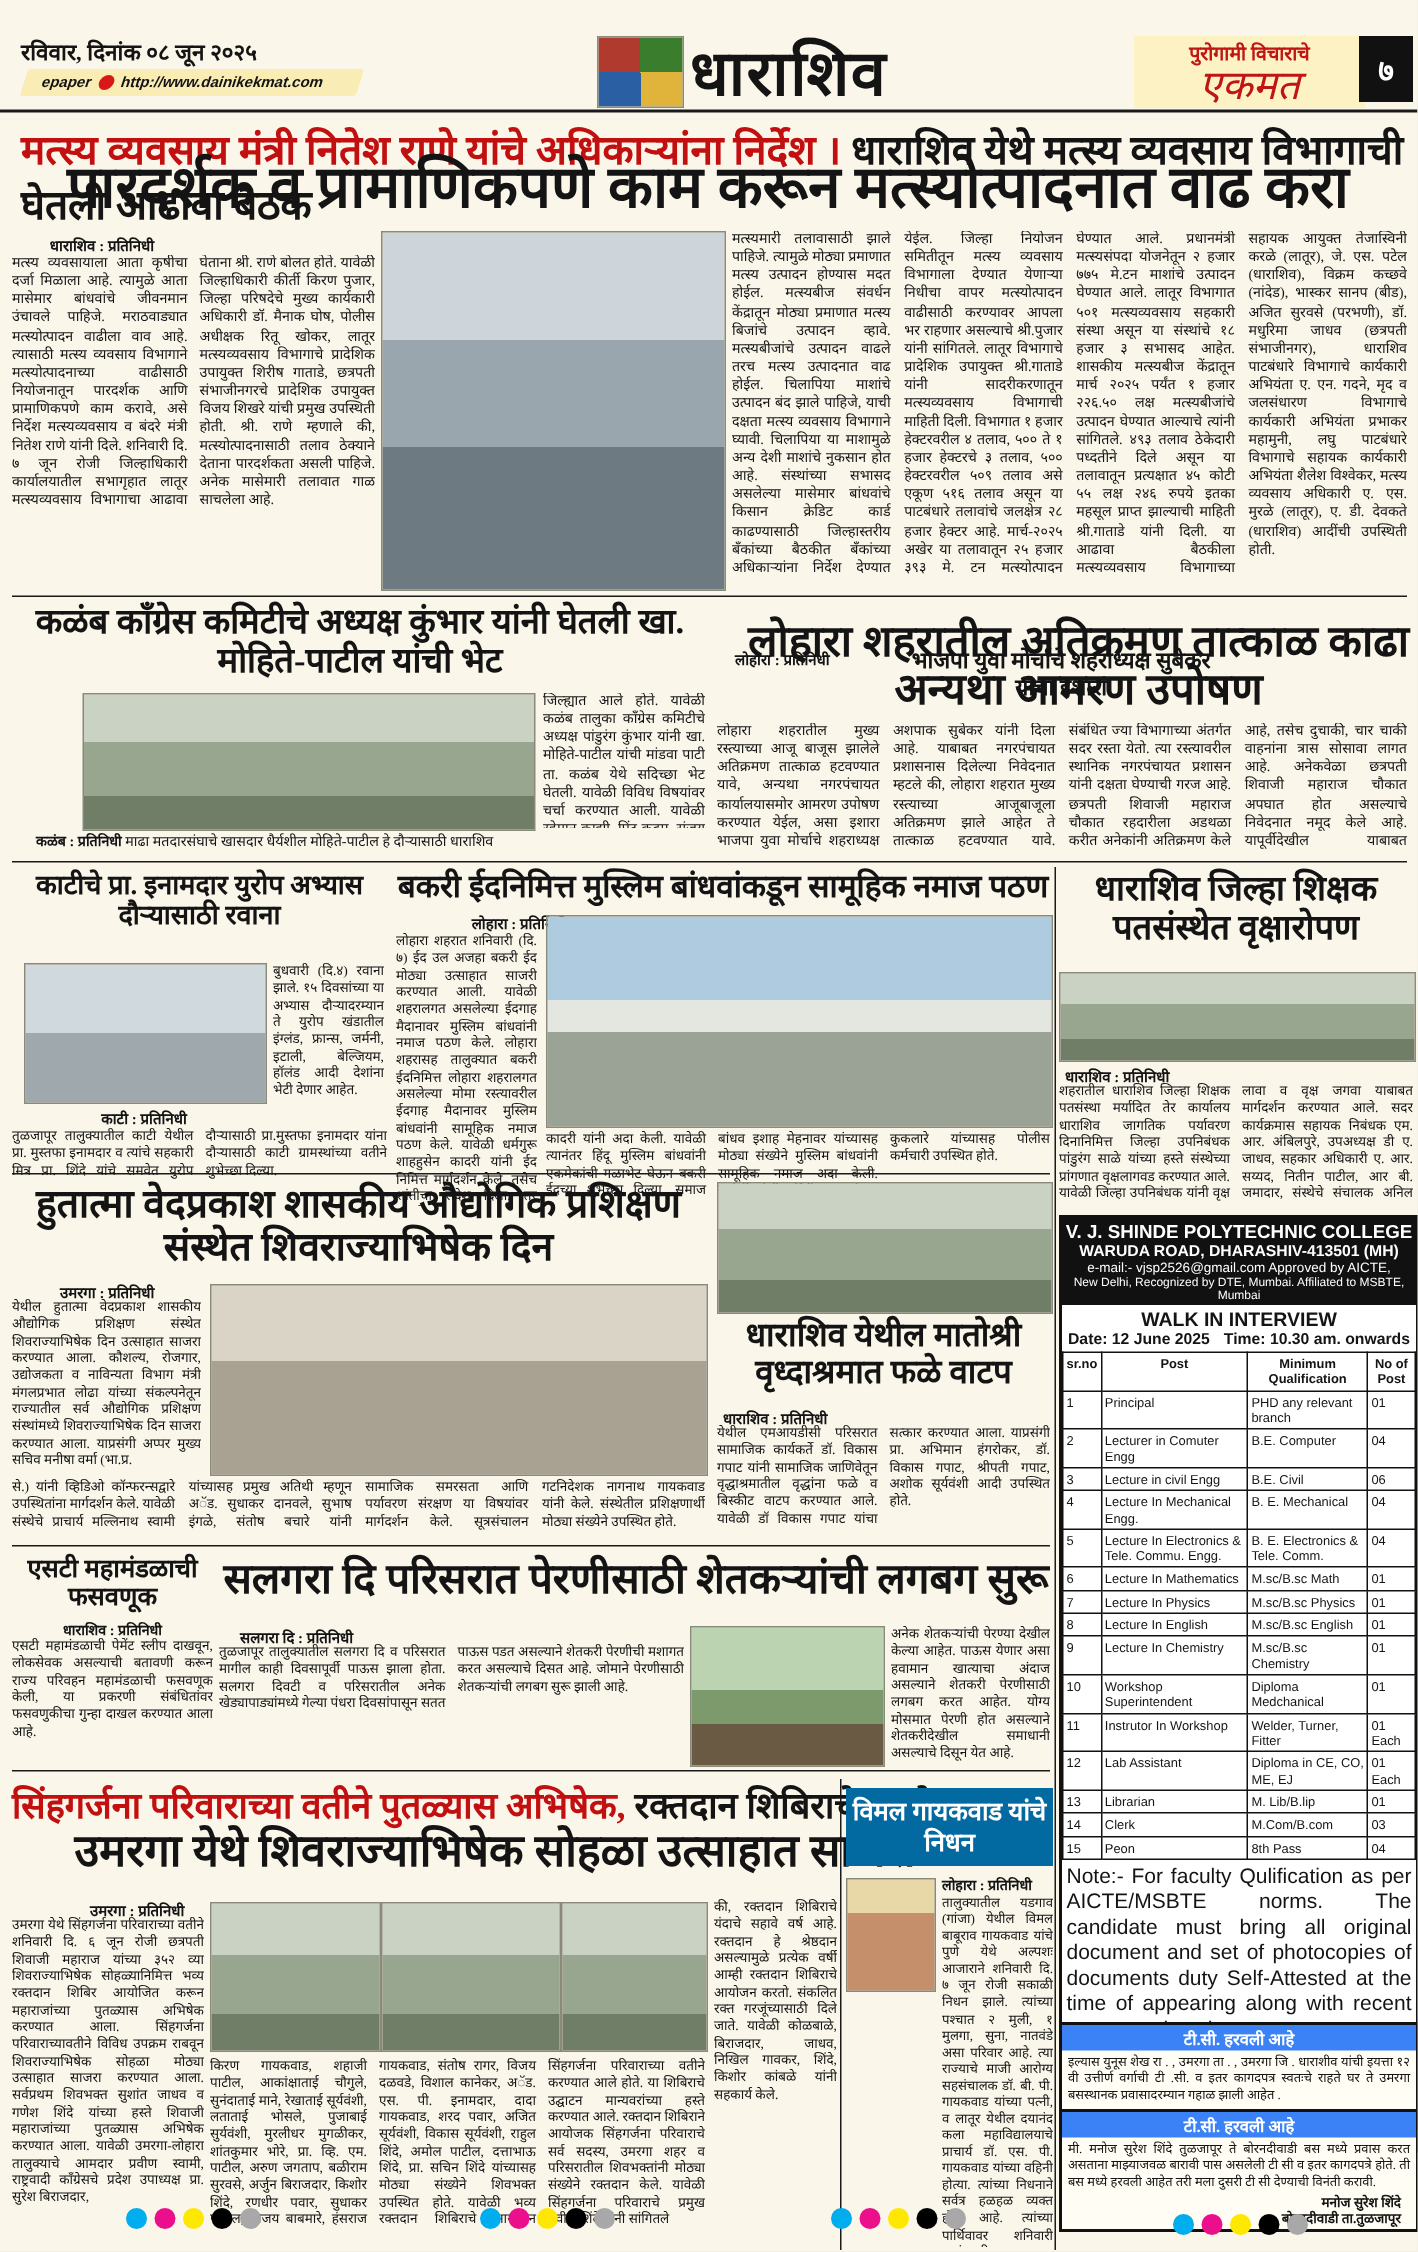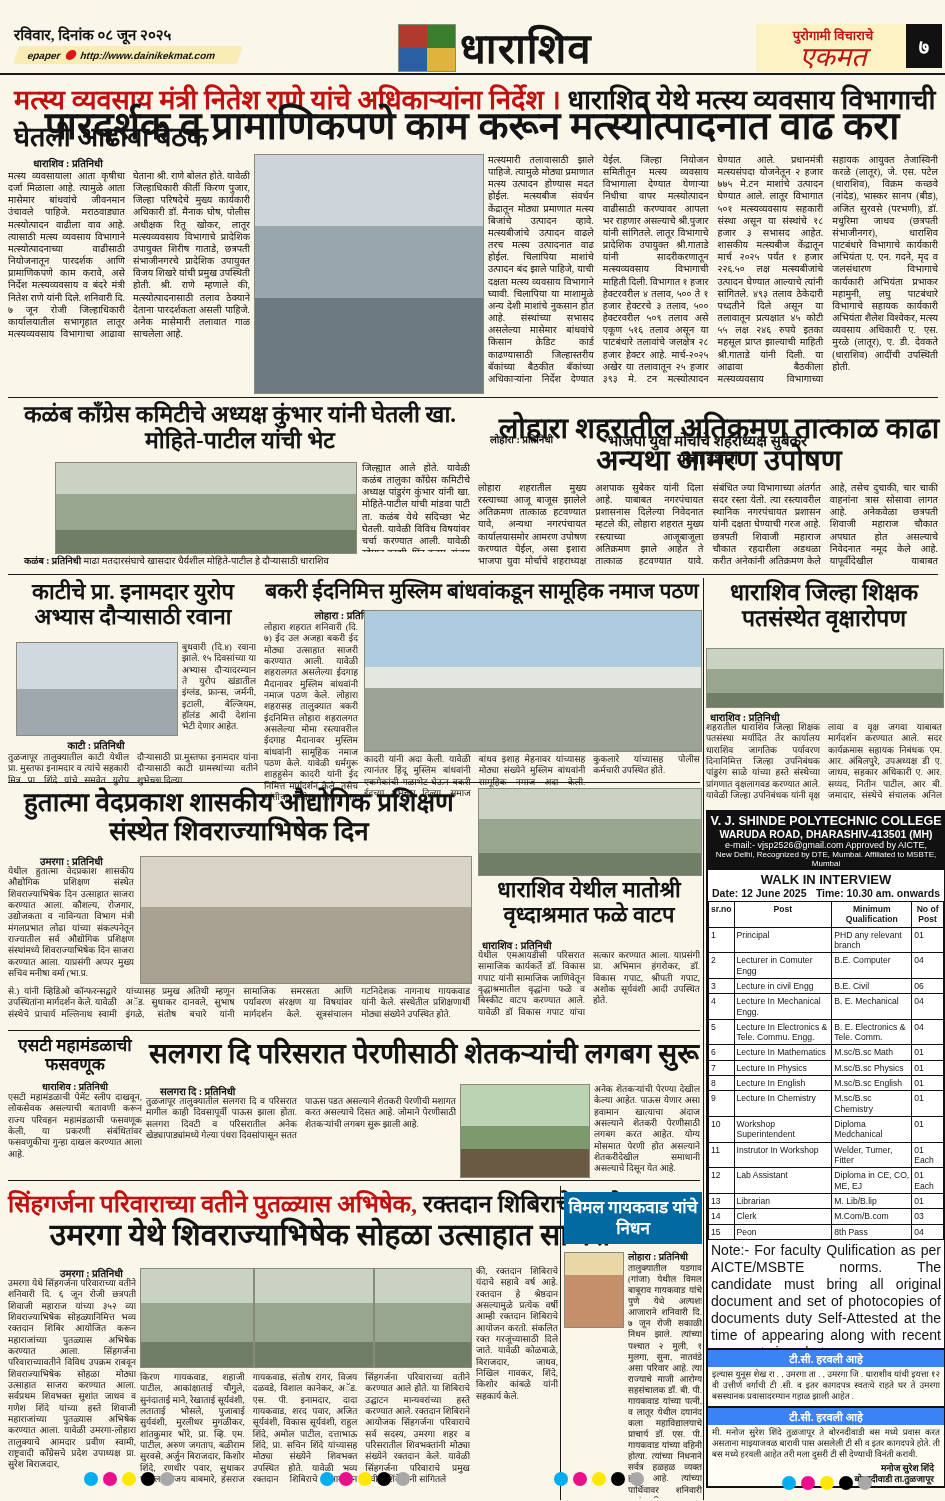--- a/index.html
+++ b/index.html
@@ -117,21 +117,21 @@
     <b>कळंब : प्रतिनिधी</b><span> माढा मतदारसंघाचे खासदार धैर्यशील मोहिते-पाटील हे दौऱ्यासाठी धाराशिव</span>
   </div>
   <div class="abs body-txt" style="left:362px;top:462px;width:108px;height:90px;">जिल्ह्यात आले होते. यावेळी कळंब तालुका काँग्रेस कमिटीचे अध्यक्ष पांडुरंग कुंभार यांनी खा. मोहिते-पाटील यांची मांडवा पाटी ता. कळंब येथे सदिच्छा भेट घेतली. यावेळी विविध विषयांवर चर्चा करण्यात आली. यावेळी रहेमान काझी, पिंटू कदम, संजय बांदर आदी उपस्थित होते.</div>
 
   <h2 class="abs h2" style="left:476px;top:400px;width:462px;height:28px;margin:12px;font-size:29px;">लोहारा शहरातील अतिक्रमण तात्काळ काढा अन्यथा आमरण उपोषण</h2>
   <div class="abs byline" style="left:490px;top:432px;width:110px;">लोहारा : प्रतिनिधी</div>
   <div class="abs subhead-box" style="left:600px;top:432px;width:215px;height:46px;">भाजपा युवा मोर्चाचे शहराध्यक्ष सुबेकर यांचा इशारा</div>
   <div class="abs body-txt cols4" style="left:478px;top:482px;width:460px;height:88px;">लोहारा शहरातील मुख्य रस्त्याच्या आजू बाजूस झालेले अतिक्रमण तात्काळ हटवण्यात यावे, अन्यथा नगरपंचायत कार्यालयासमोर आमरण उपोषण करण्यात येईल, असा इशारा भाजपा युवा मोर्चाचे शहराध्यक्ष अशपाक सुबेकर यांनी दिला आहे. याबाबत नगरपंचायत प्रशासनास दिलेल्या निवेदनात म्हटले की, लोहारा शहरात मुख्य रस्त्याच्या आजूबाजूला अतिक्रमण झाले आहेत ते तात्काळ हटवण्यात यावे. संबंधित ज्या विभागाच्या अंतर्गत सदर रस्ता येतो. त्या रस्त्यावरील स्थानिक नगरपंचायत प्रशासन यांनी दक्षता घेण्याची गरज आहे. छत्रपती शिवाजी महाराज चौकात रहदारीला अडथळा करीत अनेकांनी अतिक्रमण केले आहे, तसेच दुचाकी, चार चाकी वाहनांना त्रास सोसावा लागत आहे. अनेकवेळा छत्रपती शिवाजी महाराज चौकात अपघात होत असल्याचे निवेदनात नमूद केले आहे. यापूर्वीदेखील याबाबत कार्यालयाशी पत्र व्यवहार केला असून काही कार्यवाही केली नाही. लोहारा शहरातील आठवडी बाजार हा शुक्रवारी भरतो हा बाजार छत्रपती शिवाजी महाराज चौकातून जुने गावात जाणारा रस्ता वाहिकाणी गर्दी अधिक असते. छत्रपती शिवाजी महाराज चौकात पूर्णपणे रस्ता दुचाकीस्वार लावून रहदारीला अडथळा करतात. चौकात कोणत्याही छोट्या मोठ्या गाड्या ये जा करण्याकरिता खूप त्रास सहन करावा लागत आहे. छत्रपती शिवाजी महाराज चौक व डॉ बाबासाहेब आंबेडकर चौकातील अतिक्रमण तात्काळ हटवण्यात यावे, तसेच १० जून २०२५ पर्यंत अतिक्रमण तात्काळ हटवावे अन्यथा ११ जून २०२५ रोजी आपल्या कार्यालयासमोर आमरण उपोषण करण्यात येईल, असा इशारा दिला आहे. निवेदनावर भाजपा युवा मोर्चा शहराध्यक्ष अशपाक सुबेकर यांची स्वाक्षरी आहे.</div>
   <div class="hline" style="left:8px;top:574px;width:930px;height:1px;"></div>
 
-  <h2 class="abs h2" style="left:8px;top:580px;width:250px;height:58px;margin:0;font-size:22px;">काटीचे प्रा. इनामदार युरोप अभ्यास दौऱ्यासाठी रवाना</h2>
+  <h2 class="abs h2" style="left:8px;top:580px;width:250px;height:58px;margin:0;font-size:18px;">काटीचे प्रा. इनामदार युरोप अभ्यास दौऱ्यासाठी रवाना</h2>
   <div class="abs photo ph-airport" style="left:16px;top:642px;width:160px;height:92px;"></div>
   <div class="abs small-txt" style="left:182px;top:642px;width:74px;height:150px;">बुधवारी (दि.४) रवाना झाले. १५ दिवसांच्या या अभ्यास दौऱ्यादरम्यान ते युरोप खंडातील इंग्लंड, फ्रान्स, जर्मनी, इटाली, बेल्जियम, हॉलंड आदी देशांना भेटी देणार आहेत.</div>
   <div class="abs byline" style="left:16px;top:738px;width:160px;text-align:center;">काटी : प्रतिनिधी</div>
   <div class="abs small-txt cols2" style="left:8px;top:752px;width:250px;height:54px;">तुळजापूर तालुक्यातील काटी येथील प्रा. मुस्तफा इनामदार व त्यांचे सहकारी मित्र प्रा. शिंदे यांचे समवेत युरोप दौऱ्यासाठी प्रा.मुस्तफा इनामदार यांना दौऱ्यासाठी काटी ग्रामस्थांच्या वतीने शुभेच्छा दिल्या.</div>
 
   <h2 class="abs h2" style="left:264px;top:580px;width:436px;height:26px;margin:0;font-size:21px;">बकरी ईदनिमित्त मुस्लिम बांधवांकडून सामूहिक नमाज पठण</h2>
   <div class="abs byline" style="left:286px;top:608px;width:120px;text-align:center;">लोहारा : प्रतिनिधी</div>
   <div class="abs small-txt" style="left:264px;top:622px;width:94px;height:182px;">लोहारा शहरात शनिवारी (दि. ७) ईद उल अजहा बकरी ईद मोठ्या उत्साहात साजरी करण्यात आली. यावेळी शहरालगत असलेल्या ईदगाह मैदानावर मुस्लिम बांधवांनी नमाज पठण केले. लोहारा शहरासह तालुक्यात बकरी ईदनिमित्त लोहारा शहरालगत असलेल्या मोमा रस्त्यावरील ईदगाह मैदानावर मुस्लिम बांधवांनी सामूहिक नमाज पठण केले. यावेळी धर्मगुरू शाहहुसेन कादरी यांनी ईद निमित्त मार्गदर्शन केले. तसेच शांतीचा संदेश दिला. तर सामूहिक नमाज रोशनल्याह</div>
   <div class="abs photo ph-mosque" style="left:364px;top:610px;width:336px;height:140px;"></div>
   <div class="abs small-txt cols3" style="left:364px;top:754px;width:336px;height:50px;">कादरी यांनी अदा केली. यावेळी त्यानंतर हिंदू मुस्लिम बांधवांनी एकमेकांची गळाभेट घेऊन बकरी ईदच्या शुभेच्छा दिल्या. समाज बांधव इशाह मेहनावर यांच्यासह मोठ्या संख्येने मुस्लिम बांधवांनी सामूहिक नमाज अदा केली. यावेळी पोलीस निरीक्षक ज्ञानेश्वर कुकलारे यांच्यासह पोलीस कर्मचारी उपस्थित होते.</div>

